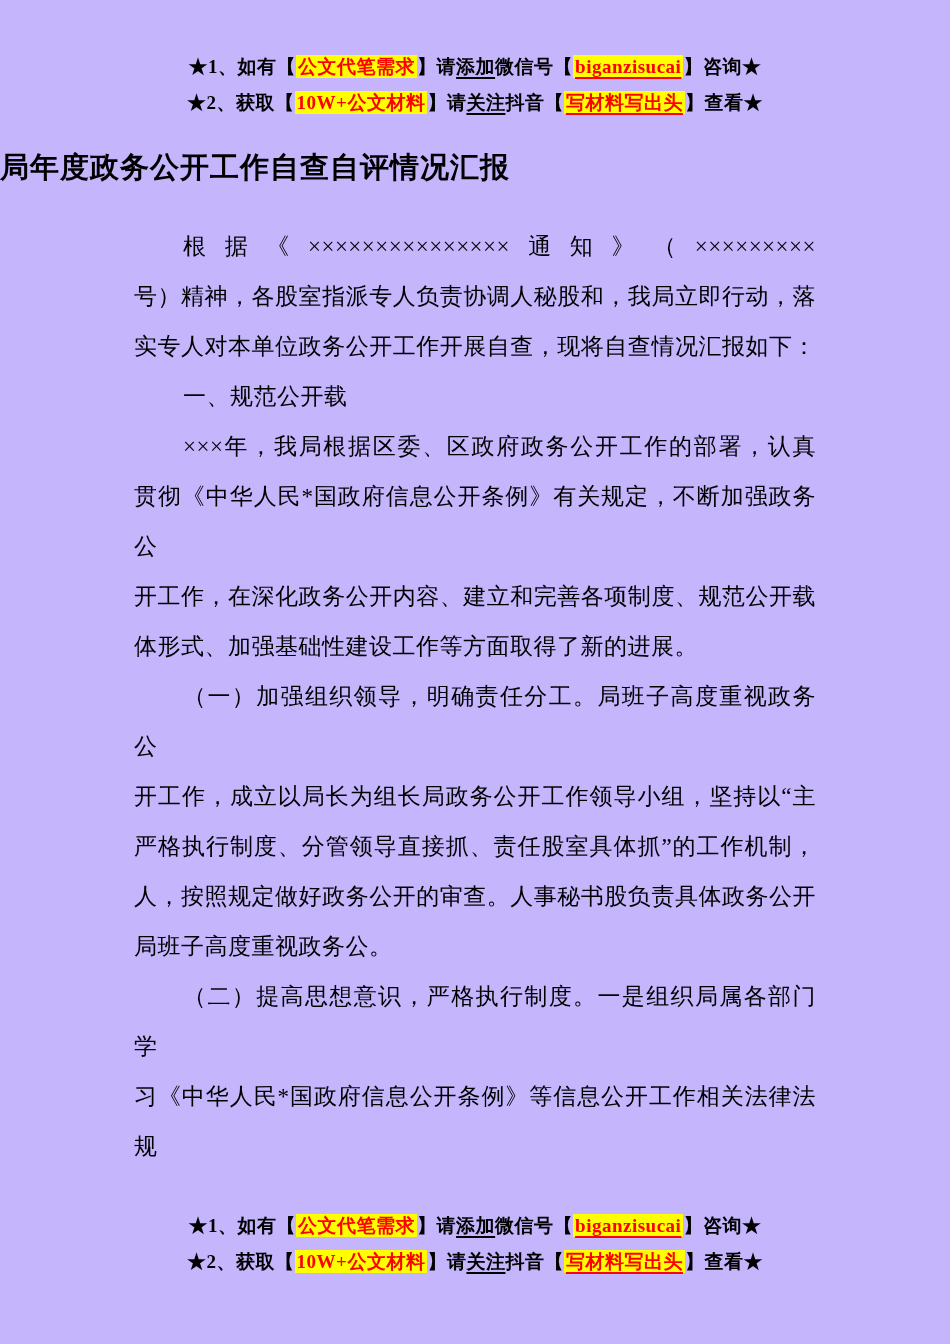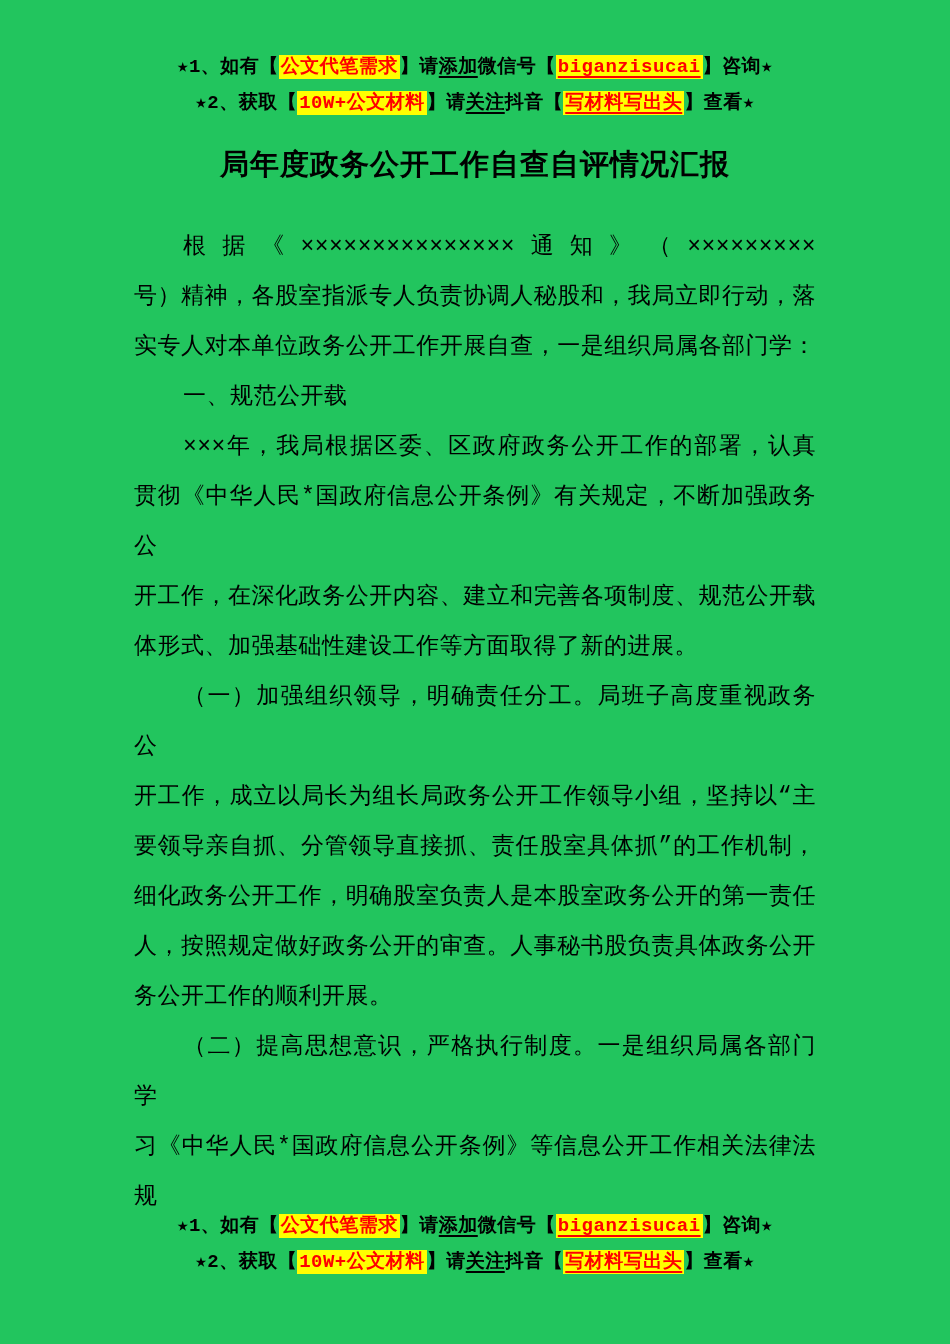--- a/index.html
+++ b/index.html
@@ -2,23 +2,23 @@
 <html style="--hl: #ffff00; --red: #ff0000;"><head>
 <meta charset="utf-8">
 <style>
   * { margin: 0; padding: 0; box-sizing: border-box; }
   html, body { background: #ffffff; }
   .page {
     position: relative;
     width: 950px;
     height: 1344px;
     margin: 0 auto;
-    background: #22c55e;
+    background: #c4b5fd;
     color: #000000;
-    font-family: Liberation Mono, monospace;
+    font-family: Liberation Serif, serif;
     overflow: hidden;
   }
   
   .promo {
     text-align: center;
     font-weight: bold;
   }
   .promo-header { padding-top: 49px; }
   .promo-footer { position: absolute; top: 1208px; left: 0; right: 0; }
   .promo-line {
@@ -43,21 +43,20 @@
     background: var(--hl, #ffff00);
     color: var(--red, #ff0000);
     padding: 1px 2px;
     text-decoration: underline;
     text-decoration-thickness: 2px;
     text-underline-offset: 4px;
   }
   
   .doc-title {
     margin-top: 27px;
-    text-align: center;
     font-size: 29px;
     line-height: 38px;
     font-weight: bold;
     letter-spacing: 1px;
   }
   
   .doc-body {
     margin: 36px 134px 0 134px;
     font-size: 23px;
     line-height: 50px;
@@ -79,38 +78,37 @@
       <div class="promo-line"><span class="seg-plain">★1、如有【</span><span class="seg-highlight-red">公文代笔需求</span><span class="seg-plain">】请</span><span class="seg-underline">添加</span><span class="seg-plain">微信号【</span><span class="seg-highlight-red-underline">biganzisucai</span><span class="seg-plain">】咨询★</span></div>
       <div class="promo-line"><span class="seg-plain">★2、获取【</span><span class="seg-highlight-red">10W+公文材料</span><span class="seg-plain">】请</span><span class="seg-underline">关注</span><span class="seg-plain">抖音【</span><span class="seg-highlight-red-underline">写材料写出头</span><span class="seg-plain">】查看★</span></div>
     </div>
 
   <h1 class="doc-title">局年度政务公开工作自查自评情况汇报</h1>
 
   <div class="doc-body">
       <div class="paragraph">
         <div class="line justify indent">根据《×××××××××××××××通知》（×××××××××</div>
         <div class="line justify">号）精神，各股室指派专人负责协调人秘股和，我局立即行动，落</div>
-        <div class="line justify">实专人对本单位政务公开工作开展自查，一是组织局属各部门学：</div>
+        <div class="line justify">实专人对本单位政务公开工作开展自查，现将自查情况汇报如下：</div>
       </div>
       <div class="paragraph">
         <div class="line indent">一、规范公开载</div>
       </div>
       <div class="paragraph">
         <div class="line justify indent">×××年，我局根据区委、区政府政务公开工作的部署，认真</div>
         <div class="line justify">贯彻《中华人民*国政府信息公开条例》有关规定，不断加强政务公</div>
         <div class="line justify">开工作，在深化政务公开内容、建立和完善各项制度、规范公开载</div>
         <div class="line">体形式、加强基础性建设工作等方面取得了新的进展。</div>
       </div>
       <div class="paragraph">
         <div class="line justify indent">（一）加强组织领导，明确责任分工。局班子高度重视政务公</div>
         <div class="line justify">开工作，成立以局长为组长局政务公开工作领导小组，坚持以“主</div>
-        <div class="line justify">要领导亲自抓、分管领导直接抓、责任股室具体抓”的工作机制，</div>
-        <div class="line justify">细化政务公开工作，明确股室负责人是本股室政务公开的第一责任</div>
+        <div class="line justify">严格执行制度、分管领导直接抓、责任股室具体抓”的工作机制，</div>
         <div class="line justify">人，按照规定做好政务公开的审查。人事秘书股负责具体政务公开</div>
-        <div class="line">务公开工作的顺利开展。</div>
+        <div class="line">局班子高度重视政务公。</div>
       </div>
       <div class="paragraph">
         <div class="line justify indent">（二）提高思想意识，严格执行制度。一是组织局属各部门学</div>
         <div class="line justify">习《中华人民*国政府信息公开条例》等信息公开工作相关法律法规</div>
       </div>
     </div>
 
   <div class="promo promo-footer">
       <div class="promo-line"><span class="seg-plain">★1、如有【</span><span class="seg-highlight-red">公文代笔需求</span><span class="seg-plain">】请</span><span class="seg-underline">添加</span><span class="seg-plain">微信号【</span><span class="seg-highlight-red-underline">biganzisucai</span><span class="seg-plain">】咨询★</span></div>
       <div class="promo-line"><span class="seg-plain">★2、获取【</span><span class="seg-highlight-red">10W+公文材料</span><span class="seg-plain">】请</span><span class="seg-underline">关注</span><span class="seg-plain">抖音【</span><span class="seg-highlight-red-underline">写材料写出头</span><span class="seg-plain">】查看★</span></div>

